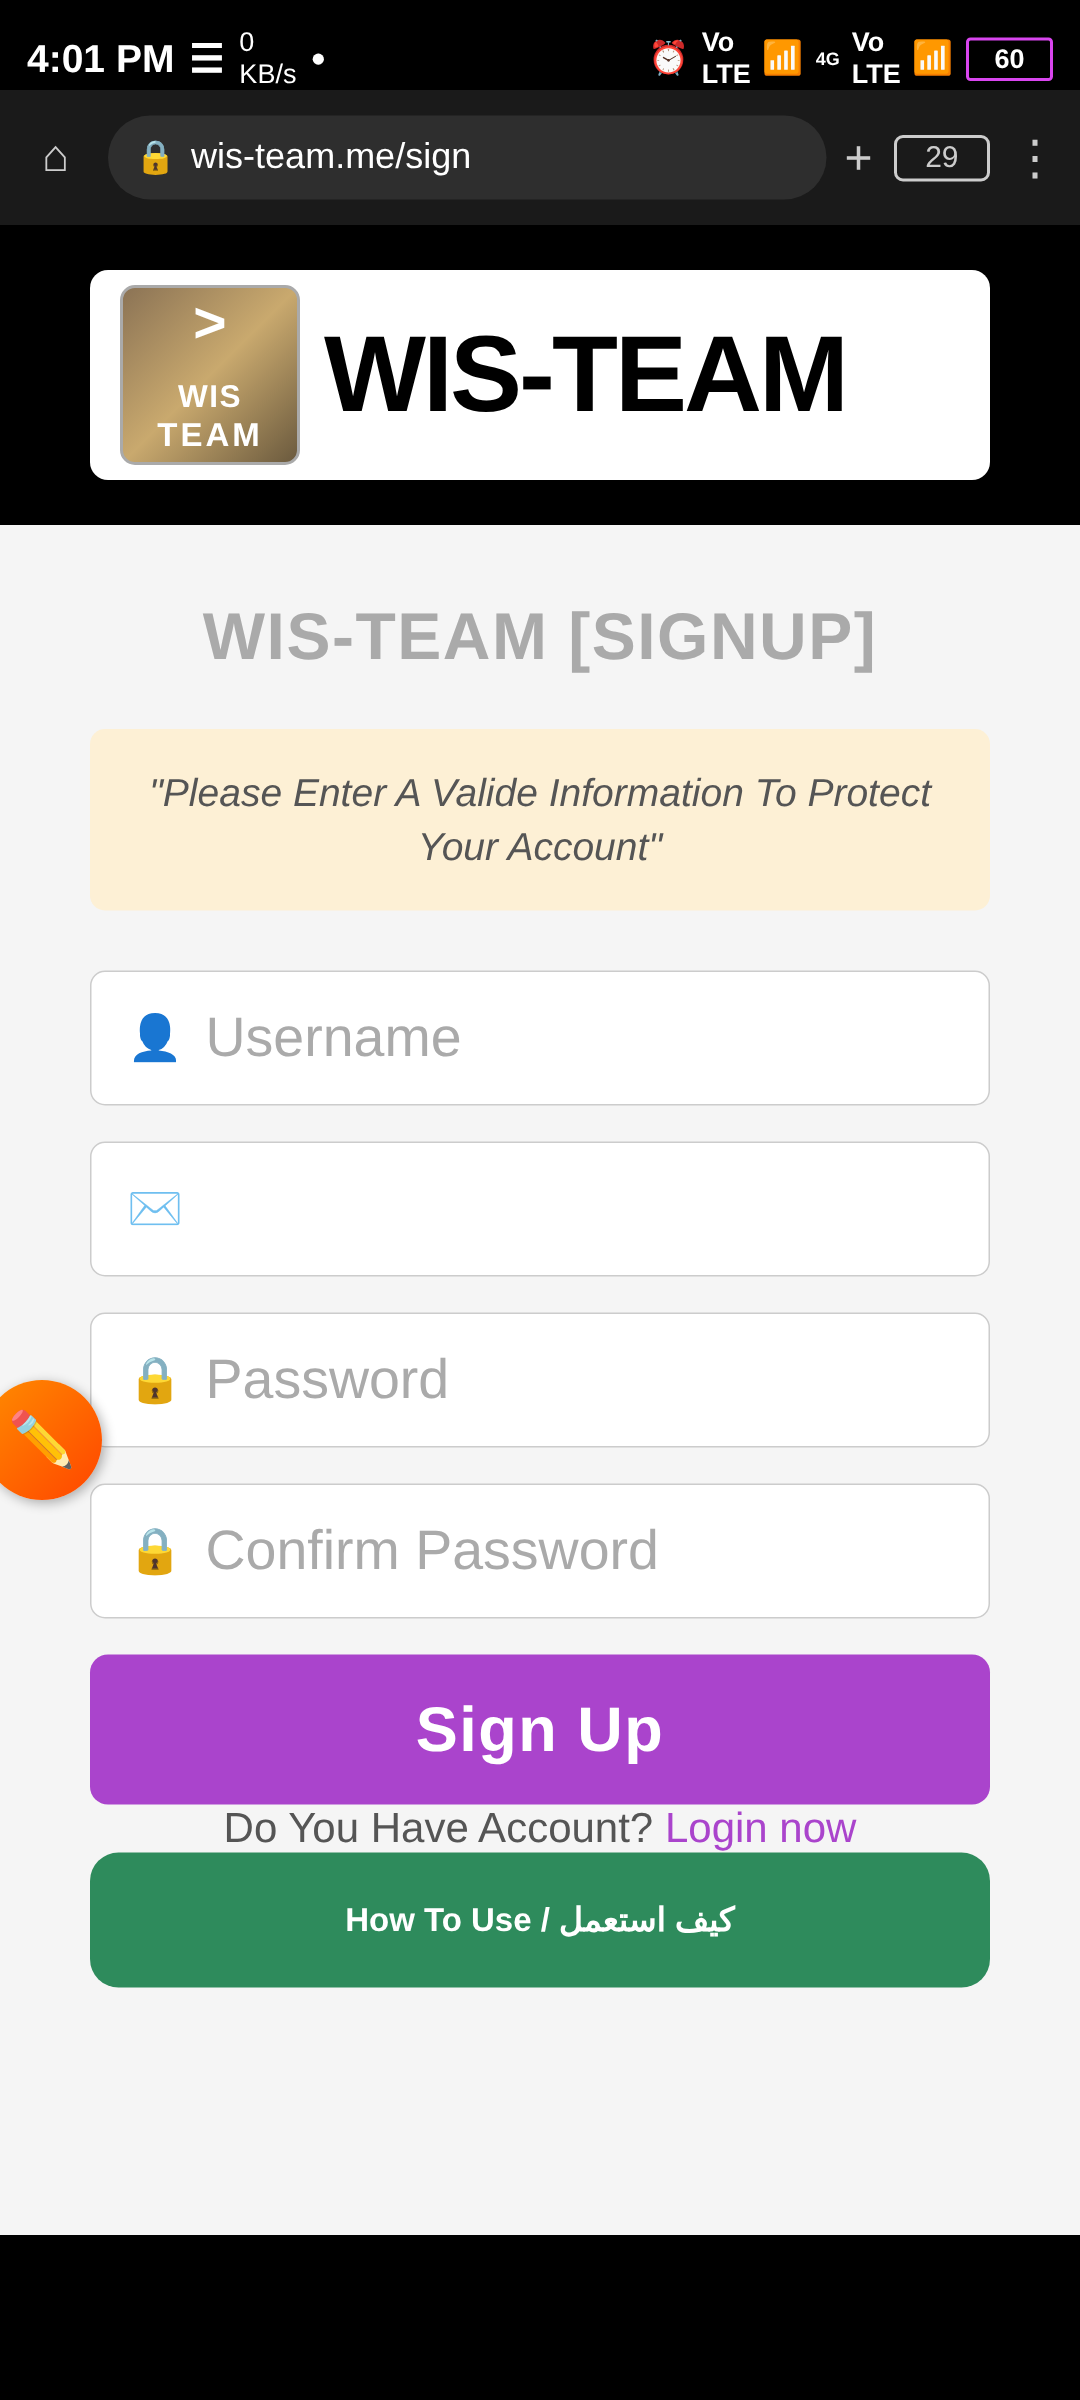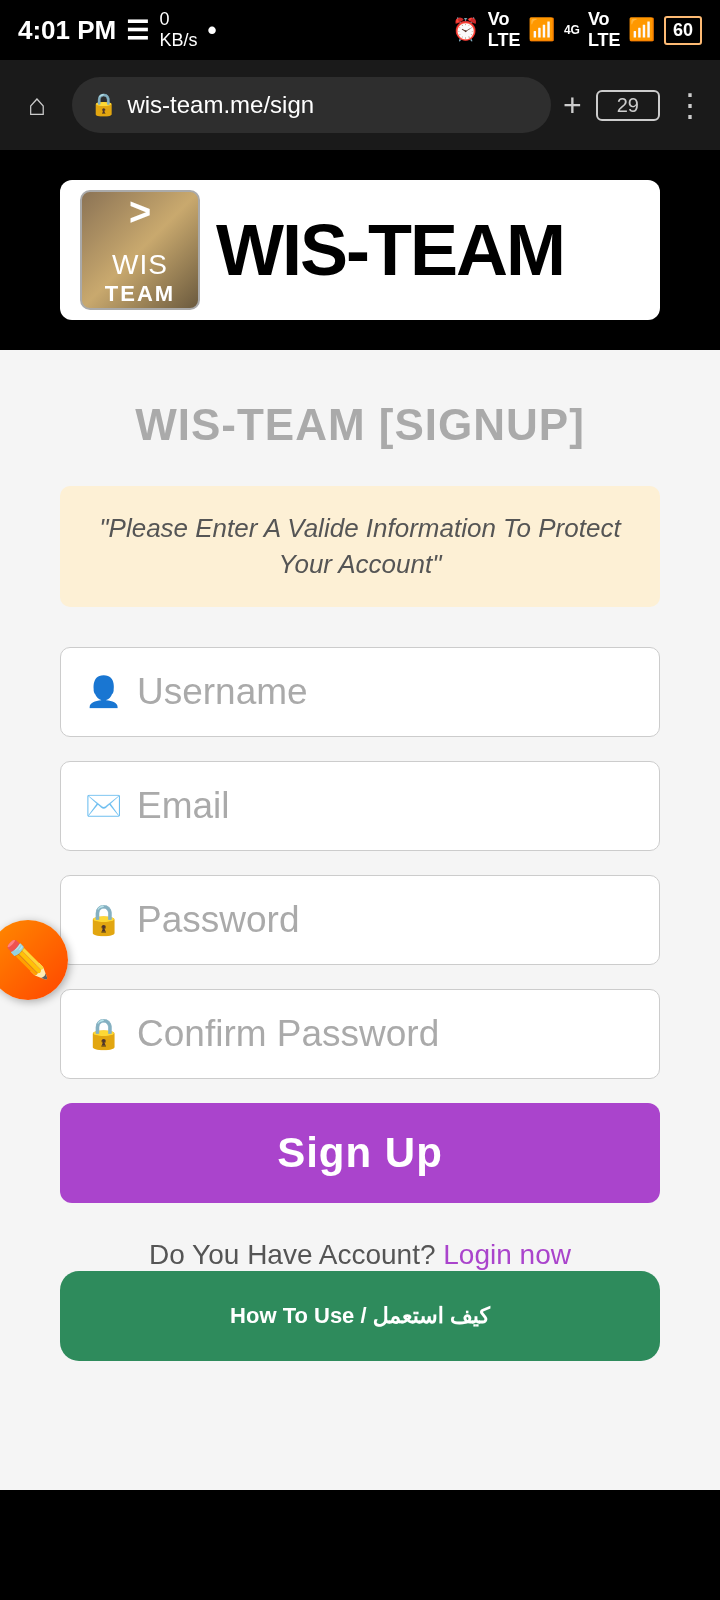--- a/index.html
+++ b/index.html
@@ -11,42 +11,42 @@
       background: #000;
       overflow-x: hidden;
     }
 
     
     .status-bar {
       width: 720px;
       height: 60px;
       background: #000;
       display: flex;
-      align-items: center;
+      align-items: flex-end;
       justify-content: space-between;
       padding: 0 18px;
       color: #fff;
       font-size: 26px;
       font-weight: bold;
     }
     .status-left {
       display: flex;
       align-items: center;
       gap: 10px;
     }
     .status-right {
       display: flex;
       align-items: center;
       gap: 8px;
       font-size: 22px;
     }
     .battery-icon {
-      border: 2px solid #fdba74;
+      border: 2px solid #d946ef;
       border-radius: 3px;
-      padding: 2px 7px;
+      padding: 2px 17px;
       font-size: 18px;
       position: relative;
     }
 
     
     .browser-bar {
       width: 720px;
       height: 90px;
       background: #1a1a1a;
       display: flex;
@@ -130,22 +130,22 @@
       border: 2px solid #aaa;
     }
     .logo-arrow {
       color: #fff;
       font-size: 38px;
       font-weight: bold;
       line-height: 1;
     }
     .logo-wis {
       color: #fff;
-      font-size: 28px;
-      font-weight: normal;
+      font-size: 21px;
+      font-weight: bold;
       letter-spacing: 1px;
       margin-top: 18px;
     }
     .logo-team-small {
       color: #fff;
       font-size: 22px;
       font-weight: bold;
       letter-spacing: 2px;
     }
     .logo-text-big {
@@ -222,21 +222,20 @@
     .signup-btn {
       width: 100%;
       height: 100px;
       background: #aa44cc;
       border: none;
       border-radius: 12px;
       color: #fff;
       font-size: 42px;
       font-weight: bold;
       cursor: pointer;
-      margin-bottom: 36px;
       letter-spacing: 1px;
     }
 
     .login-text {
       text-align: center;
       font-size: 28px;
       color: #555;
     }
     .login-link {
       color: #aa44cc;
@@ -337,21 +336,20 @@
     <p class="info-text">"Please Enter A Valide Information To Protect Your Account"</p>
   </div>
 
   <div class="input-group">
     <span class="input-icon">👤</span>
     <input type="text" placeholder="Username" style="">
   </div>
 
   <div class="input-group">
     <span class="input-icon">✉️</span>
-    <input type="email" placeholder="Email" style="">
   </div>
 
   <div class="input-group">
     <span class="input-icon">🔒</span>
     <input type="password" placeholder="Password" style="">
   </div>
 
   <div class="input-group">
     <span class="input-icon">🔒</span>
     <input type="password" placeholder="Confirm Password" style="">

